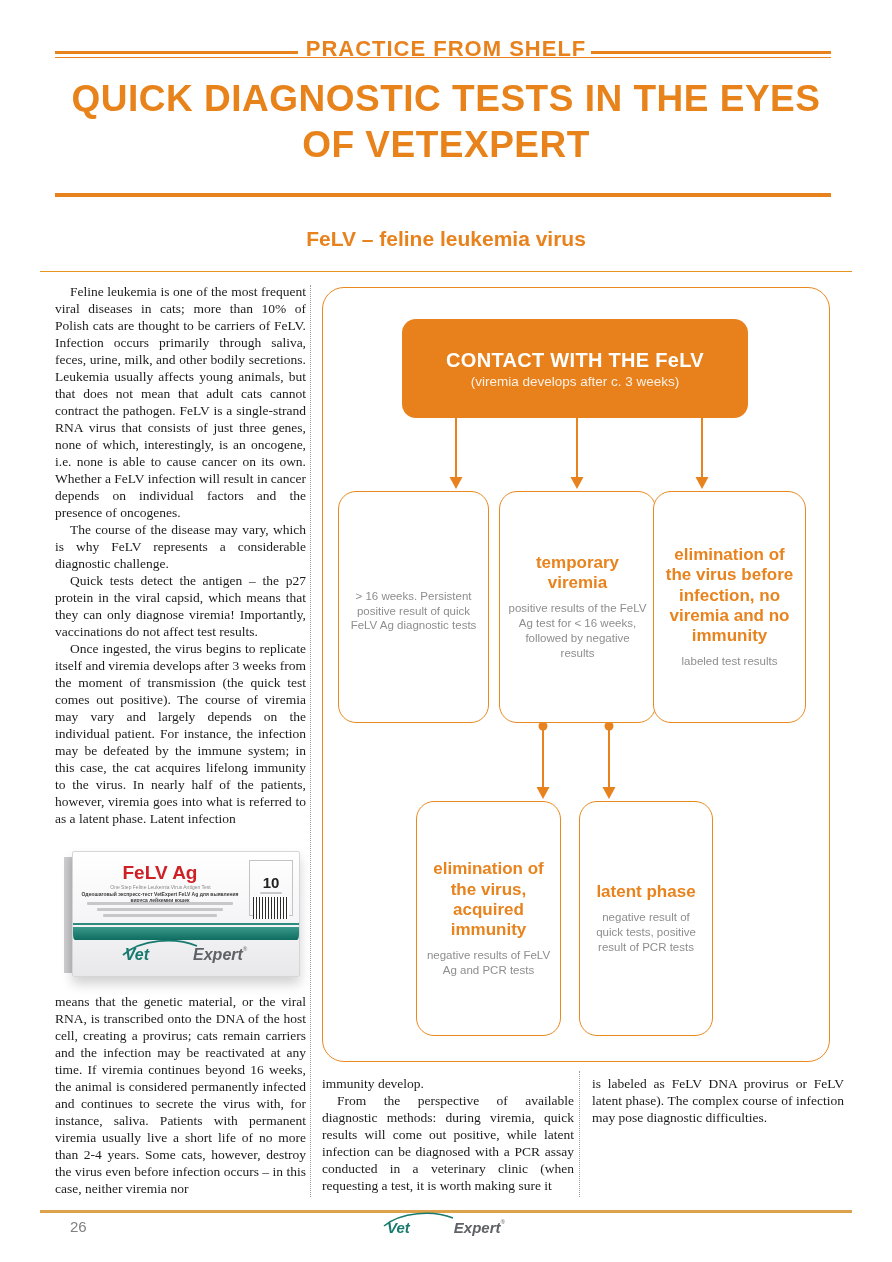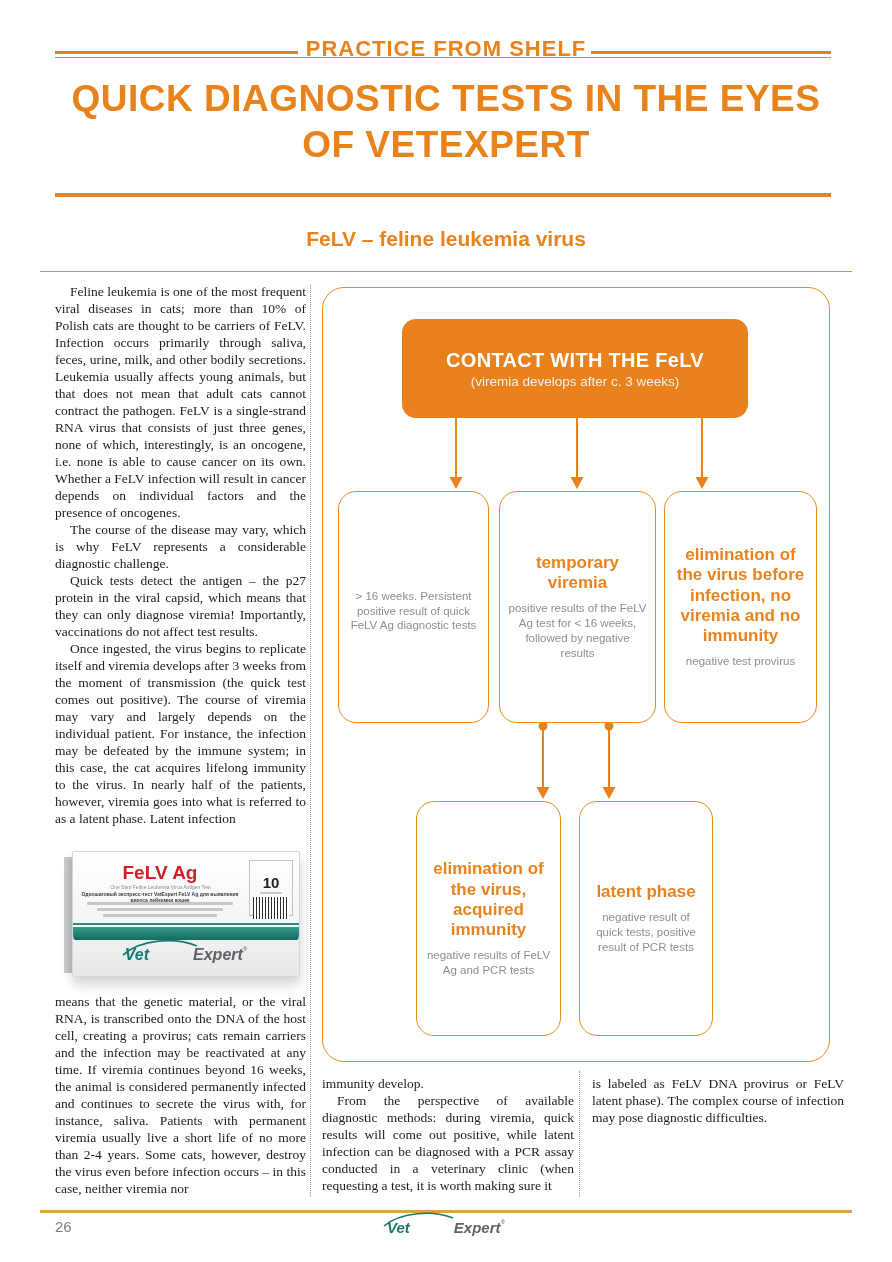--- a/index.html
+++ b/index.html
@@ -82,21 +82,21 @@
     background:linear-gradient(180deg,#3b9a8c,#0e6c60);border-radius:0 0 2px 2px/0 0 6px 6px;}
   .brand-logo{display:inline-block;position:relative;font-style:italic;font-weight:bold;}
   .brand-vet{color:#177a6e;}
   .brand-expert{color:#5f6266;padding-left:44px;}
   .brand-r{font-size:6px;color:#8a8a8a;vertical-align:top;}
   .pbox-logo{left:0;top:94px;width:226px;text-align:center;font-size:16px;}
   .swoosh{position:absolute;left:-6px;top:-9px;}
 
   
   .footer-rule{left:40px;top:1210px;width:812px;height:3px;background:#dda24c;}
-  .page-number{left:55px;top:1218px;color:#7f7f7f;font-size:15px;}
+  .page-number{left:70px;top:1218px;color:#7f7f7f;font-size:15px;}
   .footer-logo{width:100%;top:1219px;text-align:center;font-size:15px;}
 </style>
 </head>
 <body>
 
 <div class="abs kicker-rule" style="left:55px;top:51px;width:243px;"></div>
 <div class="abs kicker-rule" style="left:591px;top:51px;width:240px;"></div>
 <div class="abs kicker-underline" style="left:55px;top:57px;width:776px;"></div>
 <div class="abs kicker">PRACTICE FROM SHELF</div>
 
@@ -168,23 +168,23 @@
     </g>
   </svg>
 
   <div class="abs flow-node" style="left:15px;top:203px;width:151px;height:232px;">
     <div class="flow-node-body">&gt; 16 weeks. Persistent positive result of quick FeLV Ag diagnostic tests</div>
   </div>
   <div class="abs flow-node" style="left:176px;top:203px;width:157px;height:232px;">
     <div class="flow-node-title">temporary viremia</div>
     <div class="flow-node-body">positive results of the FeLV Ag test for &lt; 16 weeks, followed by negative results</div>
   </div>
-  <div class="abs flow-node" style="left:341px;top:203px;width:153px;height:232px;">
+  <div class="abs flow-node" style="left:330px;top:203px;width:153px;height:232px;">
     <div class="flow-node-title">elimination of the virus before infection, no viremia and no immunity</div>
-    <div class="flow-node-body">negative test provirus</div>
+    <div class="flow-node-body">labeled test results</div>
   </div>
 
   <div class="abs flow-node" style="left:93px;top:513px;width:145px;height:235px;">
     <div class="flow-node-title">elimination of the virus, acquired immunity</div>
     <div class="flow-node-body">negative results of FeLV Ag and PCR tests</div>
   </div>
   <div class="abs flow-node" style="left:256px;top:513px;width:134px;height:235px;">
     <div class="flow-node-title">latent phase</div>
     <div class="flow-node-body">negative result of quick tests, positive result of PCR tests</div>
   </div>

